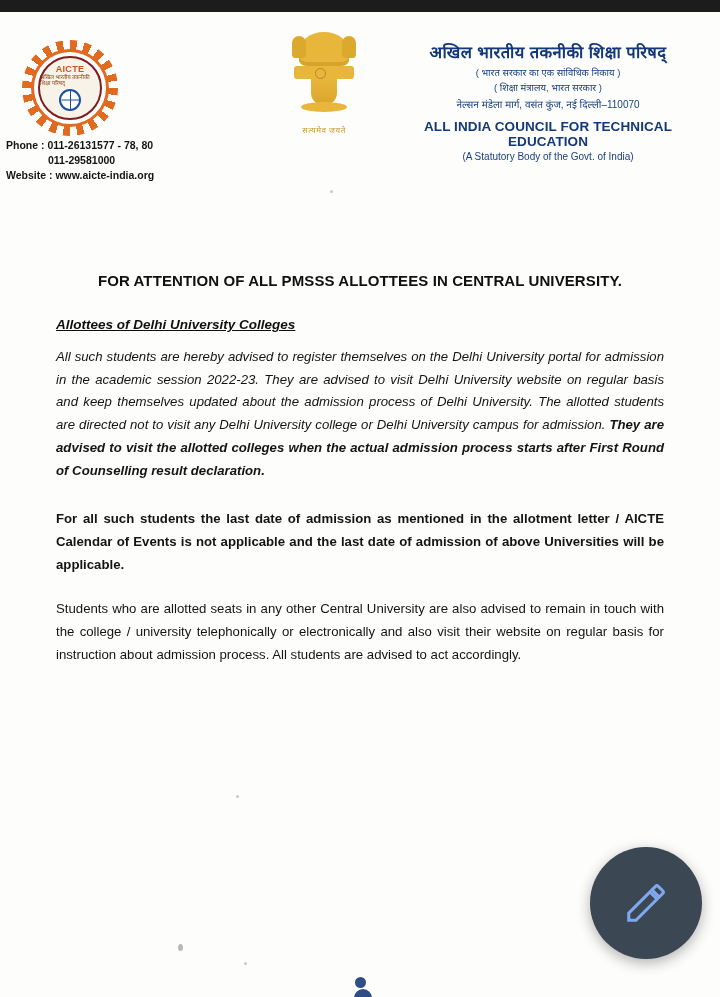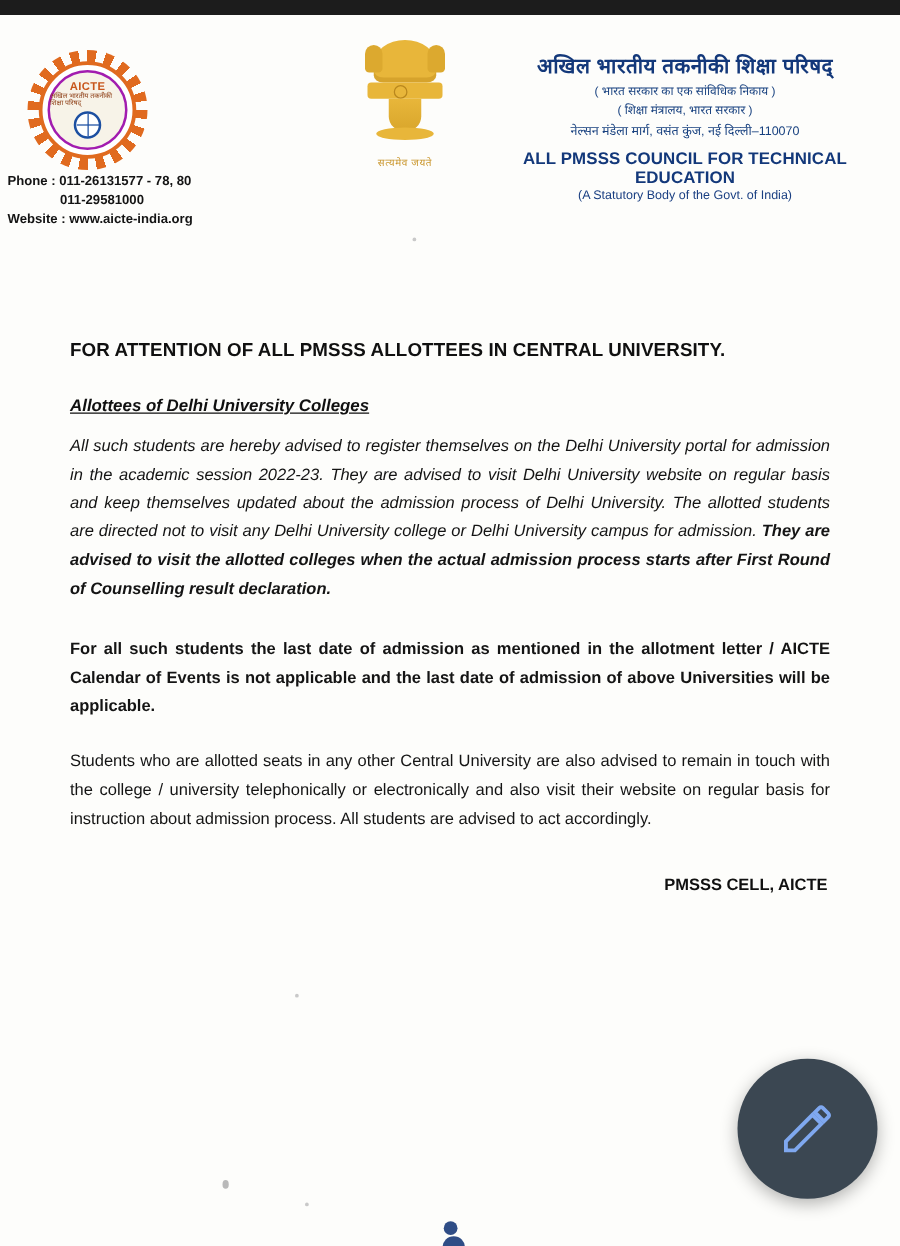--- a/index.html
+++ b/index.html
@@ -59,21 +59,21 @@
     background: #ffffff;
     border: 3px solid #e06a1f;
     box-sizing: border-box;
   }
   .gear-inner {
     position: absolute;
     left: 16px; top: 16px;
     width: 64px; height: 64px;
     border-radius: 50%;
     background: #f7f3e8;
-    border: 2px solid #a21caf;
+    border: 2px solid #7f1d1d;
     box-sizing: border-box;
     display: flex;
     flex-direction: column;
     align-items: center;
     justify-content: center;
     line-height: 1.05;
   }
   .gear-inner .acronym {
     font-size: 9px;
     font-weight: bold;
@@ -235,21 +235,21 @@
   }
 
   
   .content {
     position: absolute;
     left: 56px;
     right: 56px;
     top: 272px;
   }
   .doc-title {
-    text-align: left;
+    text-align: center;
     font-size: 15px;
     font-weight: bold;
     color: #101010;
     letter-spacing: .1px;
     margin-bottom: 28px;
   }
   .section-head {
     font-size: 13.5px;
     font-weight: bold;
     font-style: italic;
@@ -353,41 +353,40 @@
         <div class="lotus"></div>
       </div>
       <div class="emblem-motto">सत्यमेव जयते</div>
     </div>
 
     <div class="titles">
       <div class="t-hindi-main">अखिल भारतीय तकनीकी शिक्षा परिषद्</div>
       <div class="t-hindi-sub">( भारत सरकार का एक सांविधिक निकाय )</div>
       <div class="t-hindi-sub2">( शिक्षा मंत्रालय, भारत सरकार )</div>
       <div class="t-hindi-addr">नेल्सन मंडेला मार्ग, वसंत कुंज, नई दिल्ली–110070</div>
-      <div class="t-eng-main">ALL PMSSS COUNCIL FOR TECHNICAL EDUCATION</div>
+      <div class="t-eng-main">ALL INDIA COUNCIL FOR TECHNICAL EDUCATION</div>
       <div class="t-eng-sub">(A Statutory Body of the Govt. of India)</div>
     </div>
   </div>
 
   <div class="content">
 
     <div class="doc-title">FOR ATTENTION OF ALL PMSSS ALLOTTEES IN CENTRAL UNIVERSITY.</div>
 
     <div class="section-head">Allottees of Delhi University Colleges</div>
 
     <p class="para tight">
       <span>All such students are hereby advised to register themselves on the Delhi University portal for admission in the academic session 2022-23. They are advised to visit Delhi University website on regular basis and keep themselves updated about the admission process of Delhi University. The allotted students are directed not to visit any Delhi University college or Delhi University campus for admission. </span><span class="bold">They are advised to visit the allotted colleges when the actual admission process starts after First Round of Counselling result declaration.</span>
     </p>
 
 
     <p class="para bold">For all such students the last date of admission as mentioned in the allotment letter / AICTE Calendar of Events is not applicable and the last date of admission of above Universities will be applicable.</p>
 
     <p class="para">Students who are allotted seats in any other Central University are also advised to remain in touch with the college / university telephonically or electronically and also visit their website on regular basis for instruction about admission process. All students are advised to act accordingly.</p>
 
-    <div class="sign">PMSSS CELL, AICTE</div>
   </div>
 
   <div class="speck" style="left:330px; top:190px; width:3px; height:3px;"></div>
   <div class="speck" style="left:236px; top:795px; width:3px; height:3px;"></div>
   <div class="speck" style="left:178px; top:944px; width:5px; height:7px; background:#b9b9b9;"></div>
   <div class="speck" style="left:244px; top:962px; width:3px; height:3px;"></div>
 
   <div class="fab">
     <svg width="46" height="46" viewBox="0 0 24 24">
       <path d="M3 17.25V21h3.75L17.81 9.94l-3.75-3.75L3 17.25z" fill="none" stroke="#7fa8ef" stroke-width="1.6"></path>

